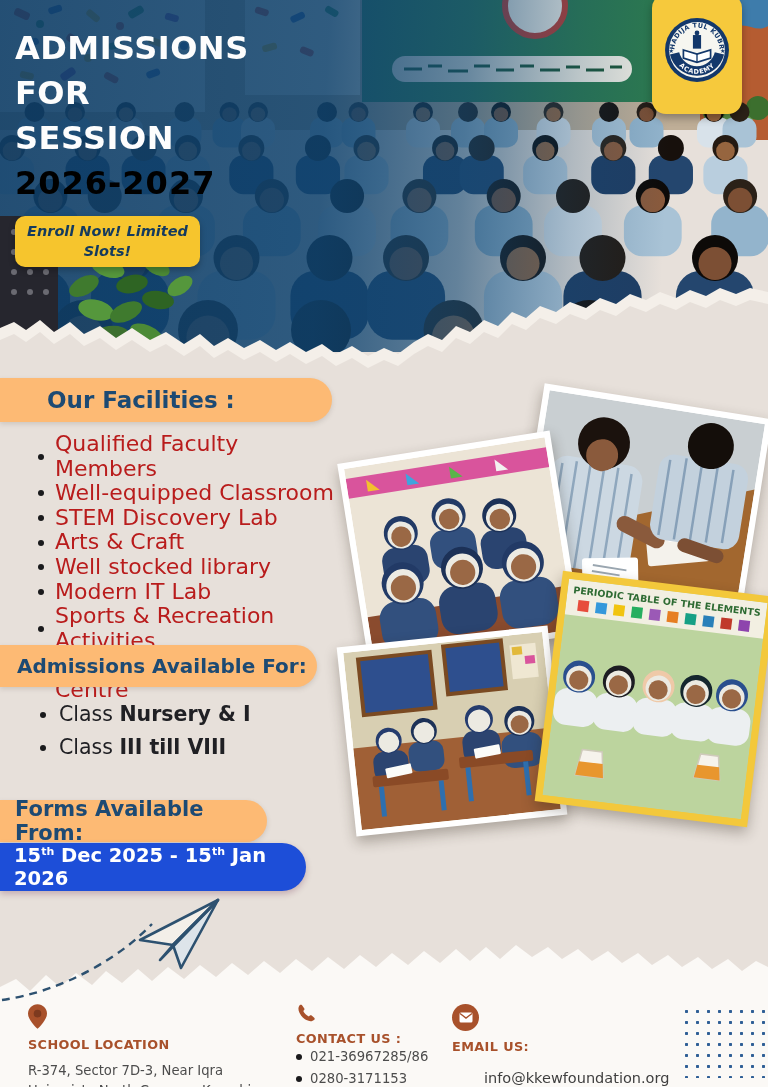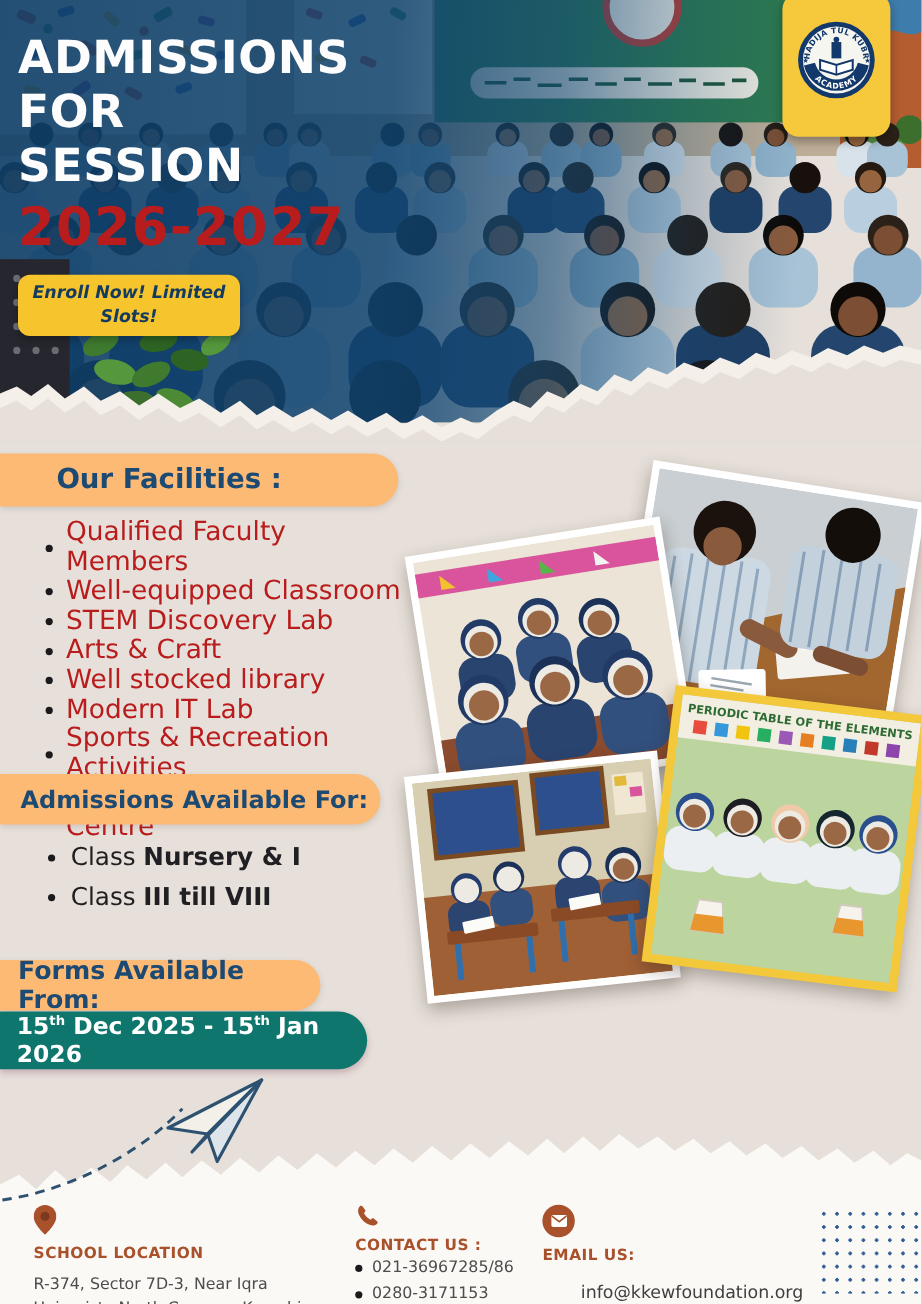--- a/index.html
+++ b/index.html
@@ -5,37 +5,37 @@
   html,body{margin:0;padding:0;background:#cfc8c0;}
   .poster{position:relative;width:768px;height:1087px;overflow:hidden;background:#e7e0da;
           font-family:"DejaVu Sans","Liberation Sans",sans-serif;}
   
   .hero{position:absolute;left:0;top:0;width:768px;height:352px;}
   .hero svg.photo-scene{position:absolute;left:0;top:0;}
   .hero-overlay{position:absolute;left:0;top:0;width:768px;height:352px;
     background:linear-gradient(93deg, rgba(14,62,104,.90) 0%, rgba(16,68,112,.86) 42%,
       rgba(18,72,116,.62) 60%, rgba(18,72,116,.25) 74%, rgba(18,72,116,0) 86%);}
   .hero-content{position:absolute;left:15px;top:26px;z-index:5;}
-  .title-line{font-size:38px;line-height:45px;font-weight:800;color:#fdfdfd;letter-spacing:.5px;}
-  .session-years{font-size:44px;font-weight:800;color:#b91c1c;margin-top:3px;letter-spacing:1px;}
+  .title-line{font-size:32px;line-height:45px;font-weight:800;color:#fdfdfd;letter-spacing:.5px;}
+  .session-years{font-size:32px;font-weight:800;color:#000000;margin-top:3px;letter-spacing:1px;}
   .enroll-badge{display:inline-block;margin-top:14px;background:#f6c52d;color:#143a5e;
     font-weight:700;font-size:14.5px;line-height:1.35;text-align:center;padding:6px 12px;
     border-radius:10px;box-shadow:0 3px 6px rgba(0,0,0,.25);font-style:italic;}
   .logo-tag{position:absolute;right:26px;top:-6px;width:90px;height:120px;background:#f6c93c;
     border-radius:14px;z-index:6;box-shadow:0 4px 8px rgba(0,0,0,.3);display:flex;
     align-items:flex-start;justify-content:center;}
   .logo-tag svg{margin-top:22px;}
   .torn{position:absolute;left:0;width:768px;z-index:4;}
   
   .pill{position:absolute;left:0;background:#fdba74;border-radius:0 26px 26px 0;
     box-shadow:0 2px 5px rgba(90,80,70,.18);color:#1d4a73;font-weight:800;display:flex;align-items:center;}
   .pill-facilities{top:378px;height:44px;width:285px;font-size:23px;padding-left:47px;}
   .pill-admissions{top:645px;height:42px;width:300px;font-size:20px;padding-left:17px;}
   .pill-forms{top:800px;height:42px;width:252px;font-size:21px;padding-left:15px;}
-  .date-pill{position:absolute;left:0;top:843px;height:48px;width:292px;background:#0f766e;
+  .date-pill{position:absolute;left:0;top:843px;height:48px;width:292px;background:#1d4ed8;
     border-radius:0 26px 26px 0;color:#fff;font-weight:700;font-size:19.5px;display:flex;
     align-items:center;padding-left:14px;box-shadow:0 3px 6px rgba(90,20,60,.25);}
   .date-pill sup{font-size:11px;vertical-align:super;line-height:0;}
   ul.plain{list-style:none;margin:0;padding:0;}
   .facility-list{position:absolute;left:38px;top:432px;width:300px;}
   .facility-list li{font-size:22px;color:#b91c1c;line-height:24.6px;position:relative;padding-left:17px;}
   .facility-list li::before,.class-list li::before,.contact-list li::before{
     content:"";position:absolute;left:0;top:50%;margin-top:-3px;width:6px;height:6px;border-radius:50%;background:#1a1a1c;}
   .class-list{position:absolute;left:40px;top:698px;}
   .class-list li{font-size:20.5px;color:#202024;line-height:33px;position:relative;padding-left:19px;}

